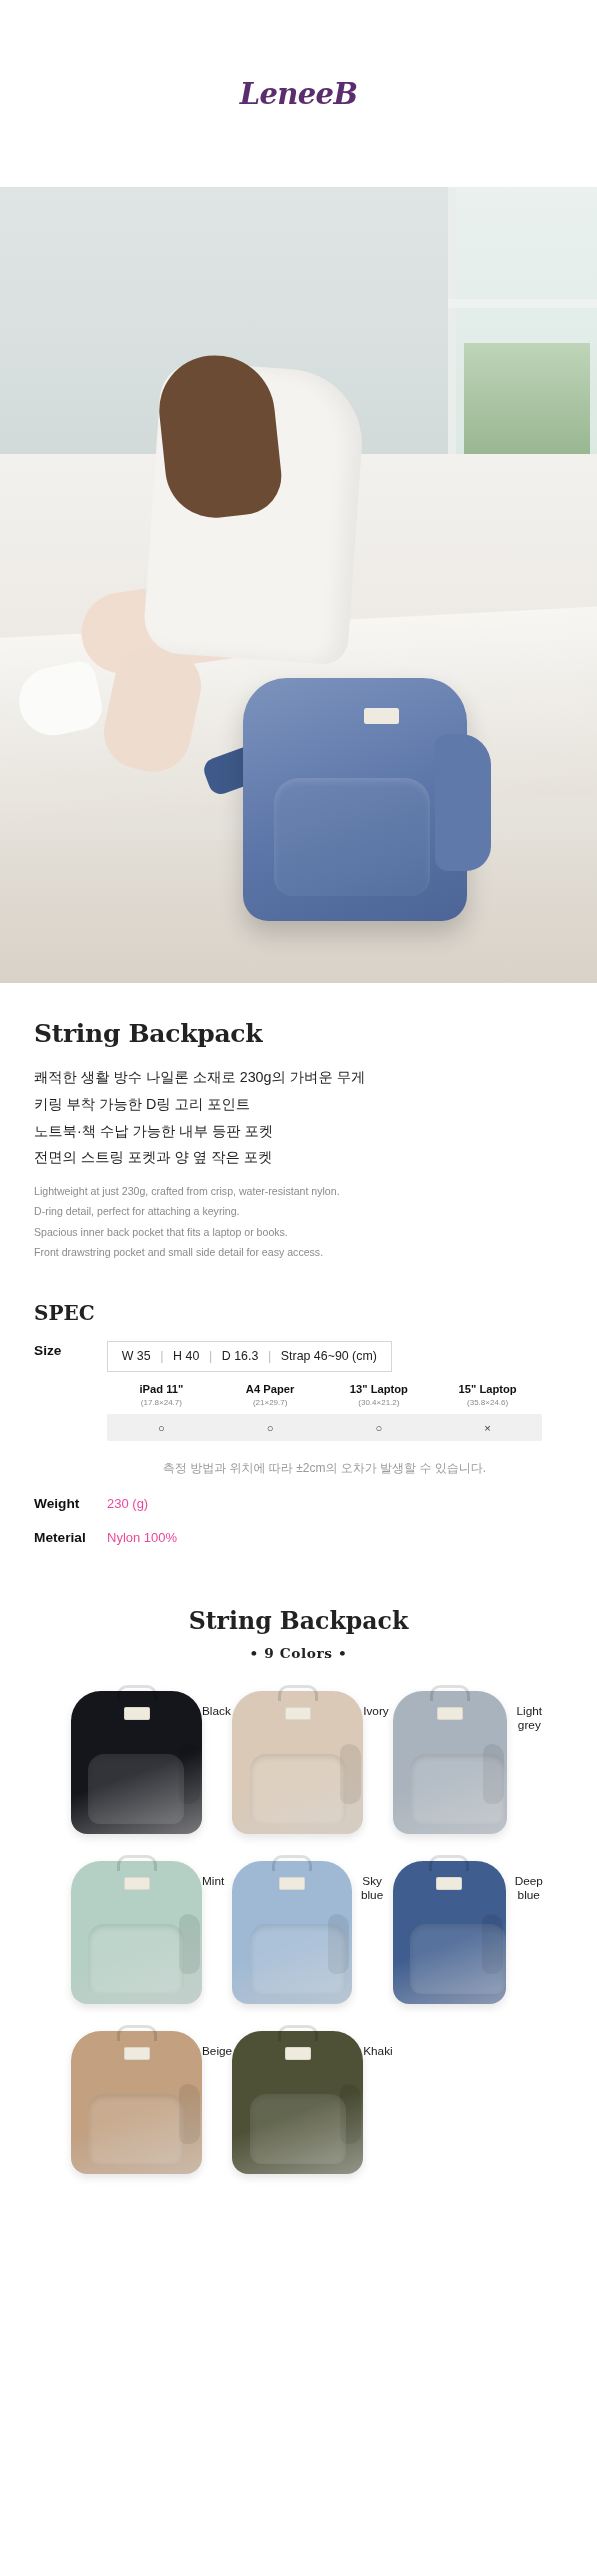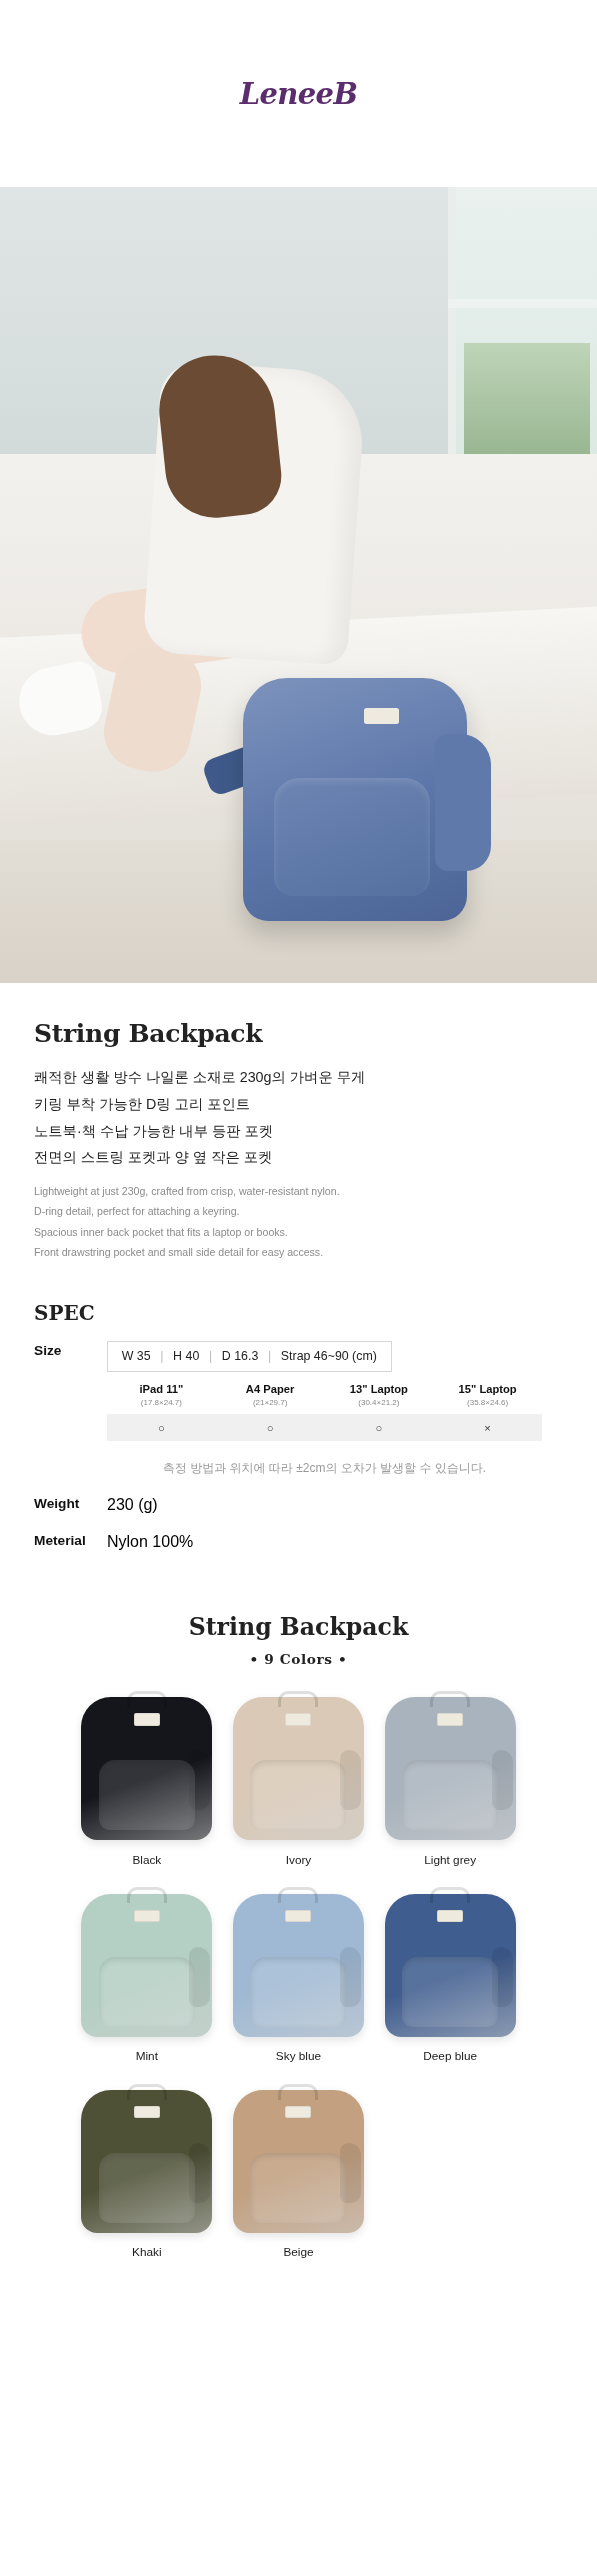--- a/index.html
+++ b/index.html
@@ -155,21 +155,21 @@
   }
   .spec-row { display: flex; align-items: flex-start; margin-bottom: 16px; }
   .spec-key {
     width: 73px;
     font-size: 13.7px;
     font-weight: bold;
     color: #111;
     flex: none;
     padding-top: 2.5px;
   }
-  .spec-val { font-size: 16px; color:#000000; padding-top:3.1px; }
+  .spec-val { font-size: 13px; color:#ec4899; padding-top:3.1px; }
 
   .size-box {
     border: 0.6px solid #d6d6d6;
     padding: 7.5px 13.7px;
     font-size: 12.4px;
     color: #222;
     display: inline-block;
   }
   .size-box span.sep { color:#bdbdbd; padding: 0 6.2px; }
 
@@ -199,21 +199,21 @@
     font-weight: bold;
     margin: 0 0 30px 0;
     letter-spacing: 0.6px;
   }
   .color-grid {
     display: grid;
     grid-template-columns: repeat(3, 1fr);
     row-gap: 27px;
     padding: 0 37px;
   }
-  .color-cell { display:flex; flex-direction:column; align-items:center; }
+  .color-cell { display:flex; flex-direction:row; align-items:flex-start; }
   .bag-thumb {
     width: 131px; height: 143px;
     border-radius: 30px 30px 16px 16px;
     position: relative;
     box-shadow: 0 3.7px 8.7px rgba(0,0,0,.10);
   }
   .bag-thumb .pk {
     position:absolute; left: 17.4px; bottom: 10px; width: 96px; height: 70px;
     border-radius: 16px 16px 11.2px 11.2px;
     background: rgba(255,255,255,.13);
@@ -404,37 +404,37 @@
           <div class="bag-thumb" style="background: linear-gradient(160deg, rgb(63, 93, 143) 0%, rgb(63, 93, 143) 55%, rgba(0, 0, 0, 0.18) 140%);">
             <div class="hdl"></div>
             <div class="sd"></div>
             <div class="lbl"></div>
             <div class="pk"></div>
           </div>
           <div class="color-name">Deep blue</div>
         </div>
 
         <div class="color-cell">
+          <div class="bag-thumb" style="background: linear-gradient(160deg, rgb(194, 160, 128) 0%, rgb(194, 160, 128) 55%, rgba(0, 0, 0, 0.18) 140%);">
+            <div class="hdl"></div>
+            <div class="sd"></div>
+            <div class="lbl"></div>
+            <div class="pk"></div>
+          </div>
+          <div class="color-name">Beige</div>
+        </div>
+
+        <div class="color-cell">
           <div class="bag-thumb" style="background: linear-gradient(160deg, rgb(78, 81, 54) 0%, rgb(78, 81, 54) 55%, rgba(0, 0, 0, 0.18) 140%);">
             <div class="hdl"></div>
             <div class="sd"></div>
             <div class="lbl"></div>
             <div class="pk"></div>
           </div>
           <div class="color-name">Khaki</div>
-        </div>
-
-        <div class="color-cell">
-          <div class="bag-thumb" style="background: linear-gradient(160deg, rgb(194, 160, 128) 0%, rgb(194, 160, 128) 55%, rgba(0, 0, 0, 0.18) 140%);">
-            <div class="hdl"></div>
-            <div class="sd"></div>
-            <div class="lbl"></div>
-            <div class="pk"></div>
-          </div>
-          <div class="color-name">Beige</div>
         </div>
 
       </div>
     </div>
 
     <div class="bottom-pad"></div>
   </div>
 </div>
 
 

